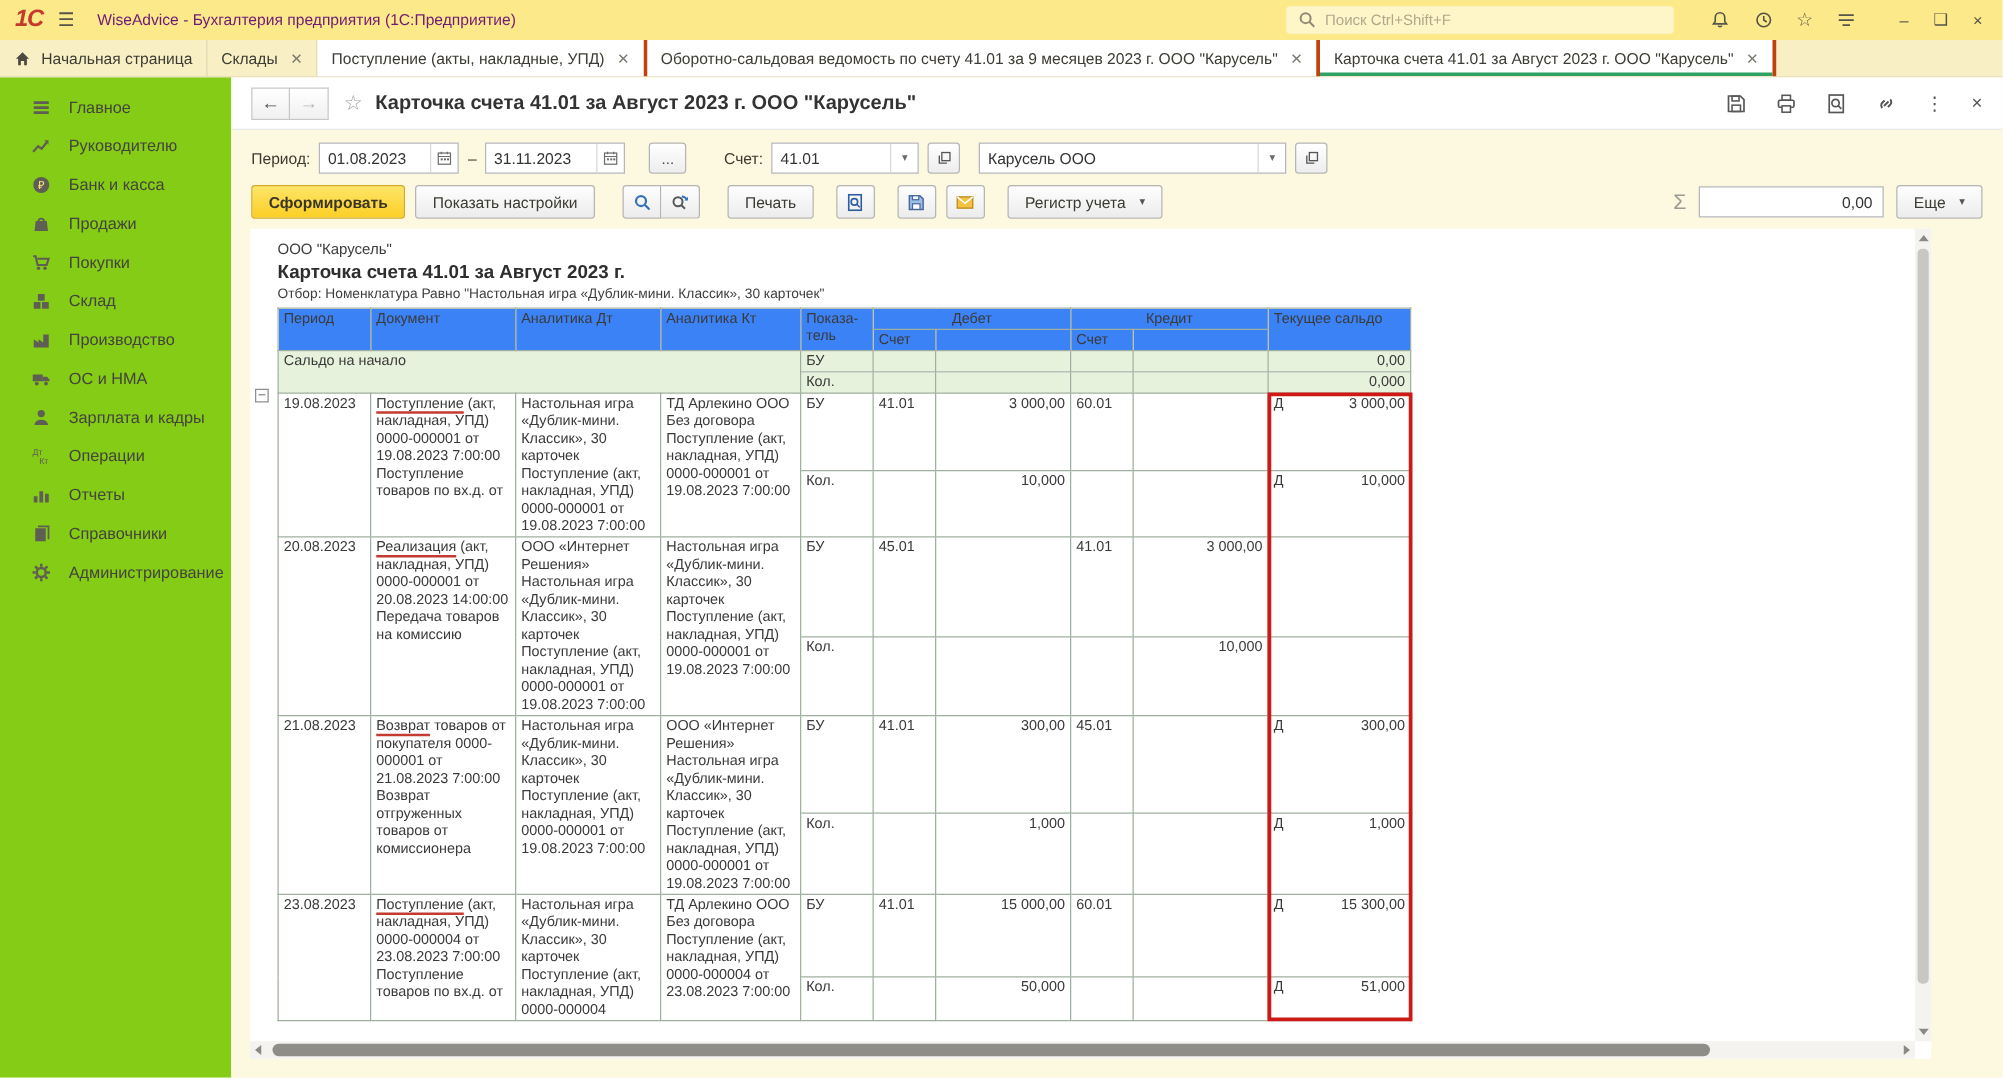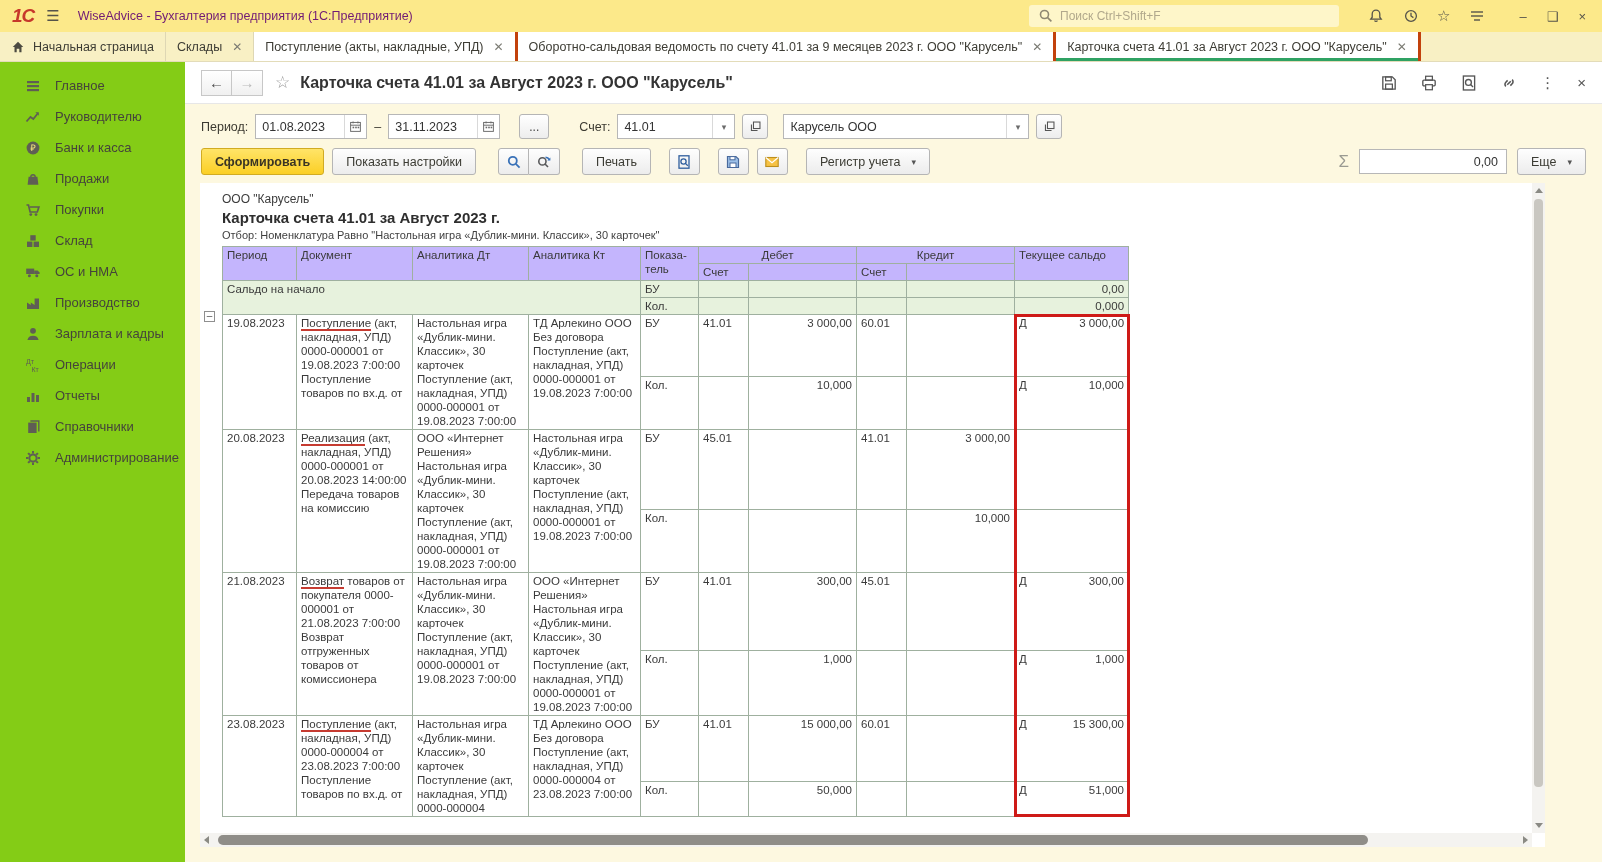--- a/index.html
+++ b/index.html
@@ -83,21 +83,21 @@
   
   .report { position:relative; margin-left:15px; width:1345px; height:664px; background:#fff; }
   .scrollarea { position:absolute; left:0; top:0; right:13px; bottom:14px; overflow:hidden; }
   .report-inner { padding:8px 0 0 22px; }
   .r-org { font-size:12px; color:#3c3c3c; line-height:16px; }
   .r-title { font-size:15px; font-weight:bold; color:#2e2e2e; line-height:21px; }
   .r-filter { font-size:11px; color:#3f3f3f; line-height:15px; margin-bottom:3px; }
 
   table.rep { border-collapse:collapse; table-layout:fixed; width:906px; font-size:11.5px; color:#3a3a3a; }
   table.rep th, table.rep td { border:1px solid #9fb09f; vertical-align:top; padding:1px 4px; overflow:hidden; line-height:14px; }
-  table.rep thead th { background:#c4b5fd; font-weight:normal; text-align:left; }
+  table.rep thead th { background:#3b82f6; font-weight:normal; text-align:left; }
   table.rep thead th.c { text-align:center; }
   tr.open-row td { background:#e7f2dd; }
   td.num, th.num { text-align:right; white-space:nowrap; }
   td.pre { white-space:pre-line; }
   .doc-link { border-bottom:2px solid #c63b31; }
   .sflex { display:flex; justify-content:space-between; white-space:nowrap; }
 
   .redbox { position:absolute; border:3px solid #ce1a17; pointer-events:none; }
   .gutter-minus { position:absolute; width:11px; height:11px; border:1px solid #8f8f8f; background:#fff; color:#555; font-size:10px; line-height:8px; text-align:center; }
 
@@ -247,35 +247,35 @@
                 <rect x="8.6" y="8.6" width="5.4" height="5.4"></rect>
                 <rect x="5.3" y="2.2" width="5.4" height="5.4"></rect>
               </g>
             </svg>
           </span>
           <span>Склад</span>
         </div>
         <div class="side-item">
           <span class="sic">
             <svg viewBox="0 0 16 16">
+              <path d="M2 14V7.4l3.8 2.6V7.4l3.8 2.6V3.6H14V14Z" fill="#5f5e54"></path>
+            </svg>
+          </span>
+          <span>Производство</span>
+        </div>
+        <div class="side-item">
+          <span class="sic">
+            <svg viewBox="0 0 16 16">
               <rect x="1.2" y="4.6" width="8" height="5.4" fill="#5f5e54"></rect>
               <path d="M9.2 6.4h3.4l2 2.2v1.4H9.2Z" fill="#5f5e54"></path>
               <circle cx="4.4" cy="11.8" r="1.5" fill="#5f5e54"></circle>
               <circle cx="11.8" cy="11.8" r="1.5" fill="#5f5e54"></circle>
             </svg>
           </span>
           <span>ОС и НМА</span>
-        </div>
-        <div class="side-item">
-          <span class="sic">
-            <svg viewBox="0 0 16 16">
-              <path d="M2 14V7.4l3.8 2.6V7.4l3.8 2.6V3.6H14V14Z" fill="#5f5e54"></path>
-            </svg>
-          </span>
-          <span>Производство</span>
         </div>
         <div class="side-item">
           <span class="sic">
             <svg viewBox="0 0 16 16">
               <circle cx="8" cy="4.8" r="2.9" fill="#5f5e54"></circle>
               <path d="M2.4 14a5.7 5.2 0 0 1 11.2 0Z" fill="#5f5e54"></path>
             </svg>
           </span>
           <span>Зарплата и кадры</span>
         </div>

